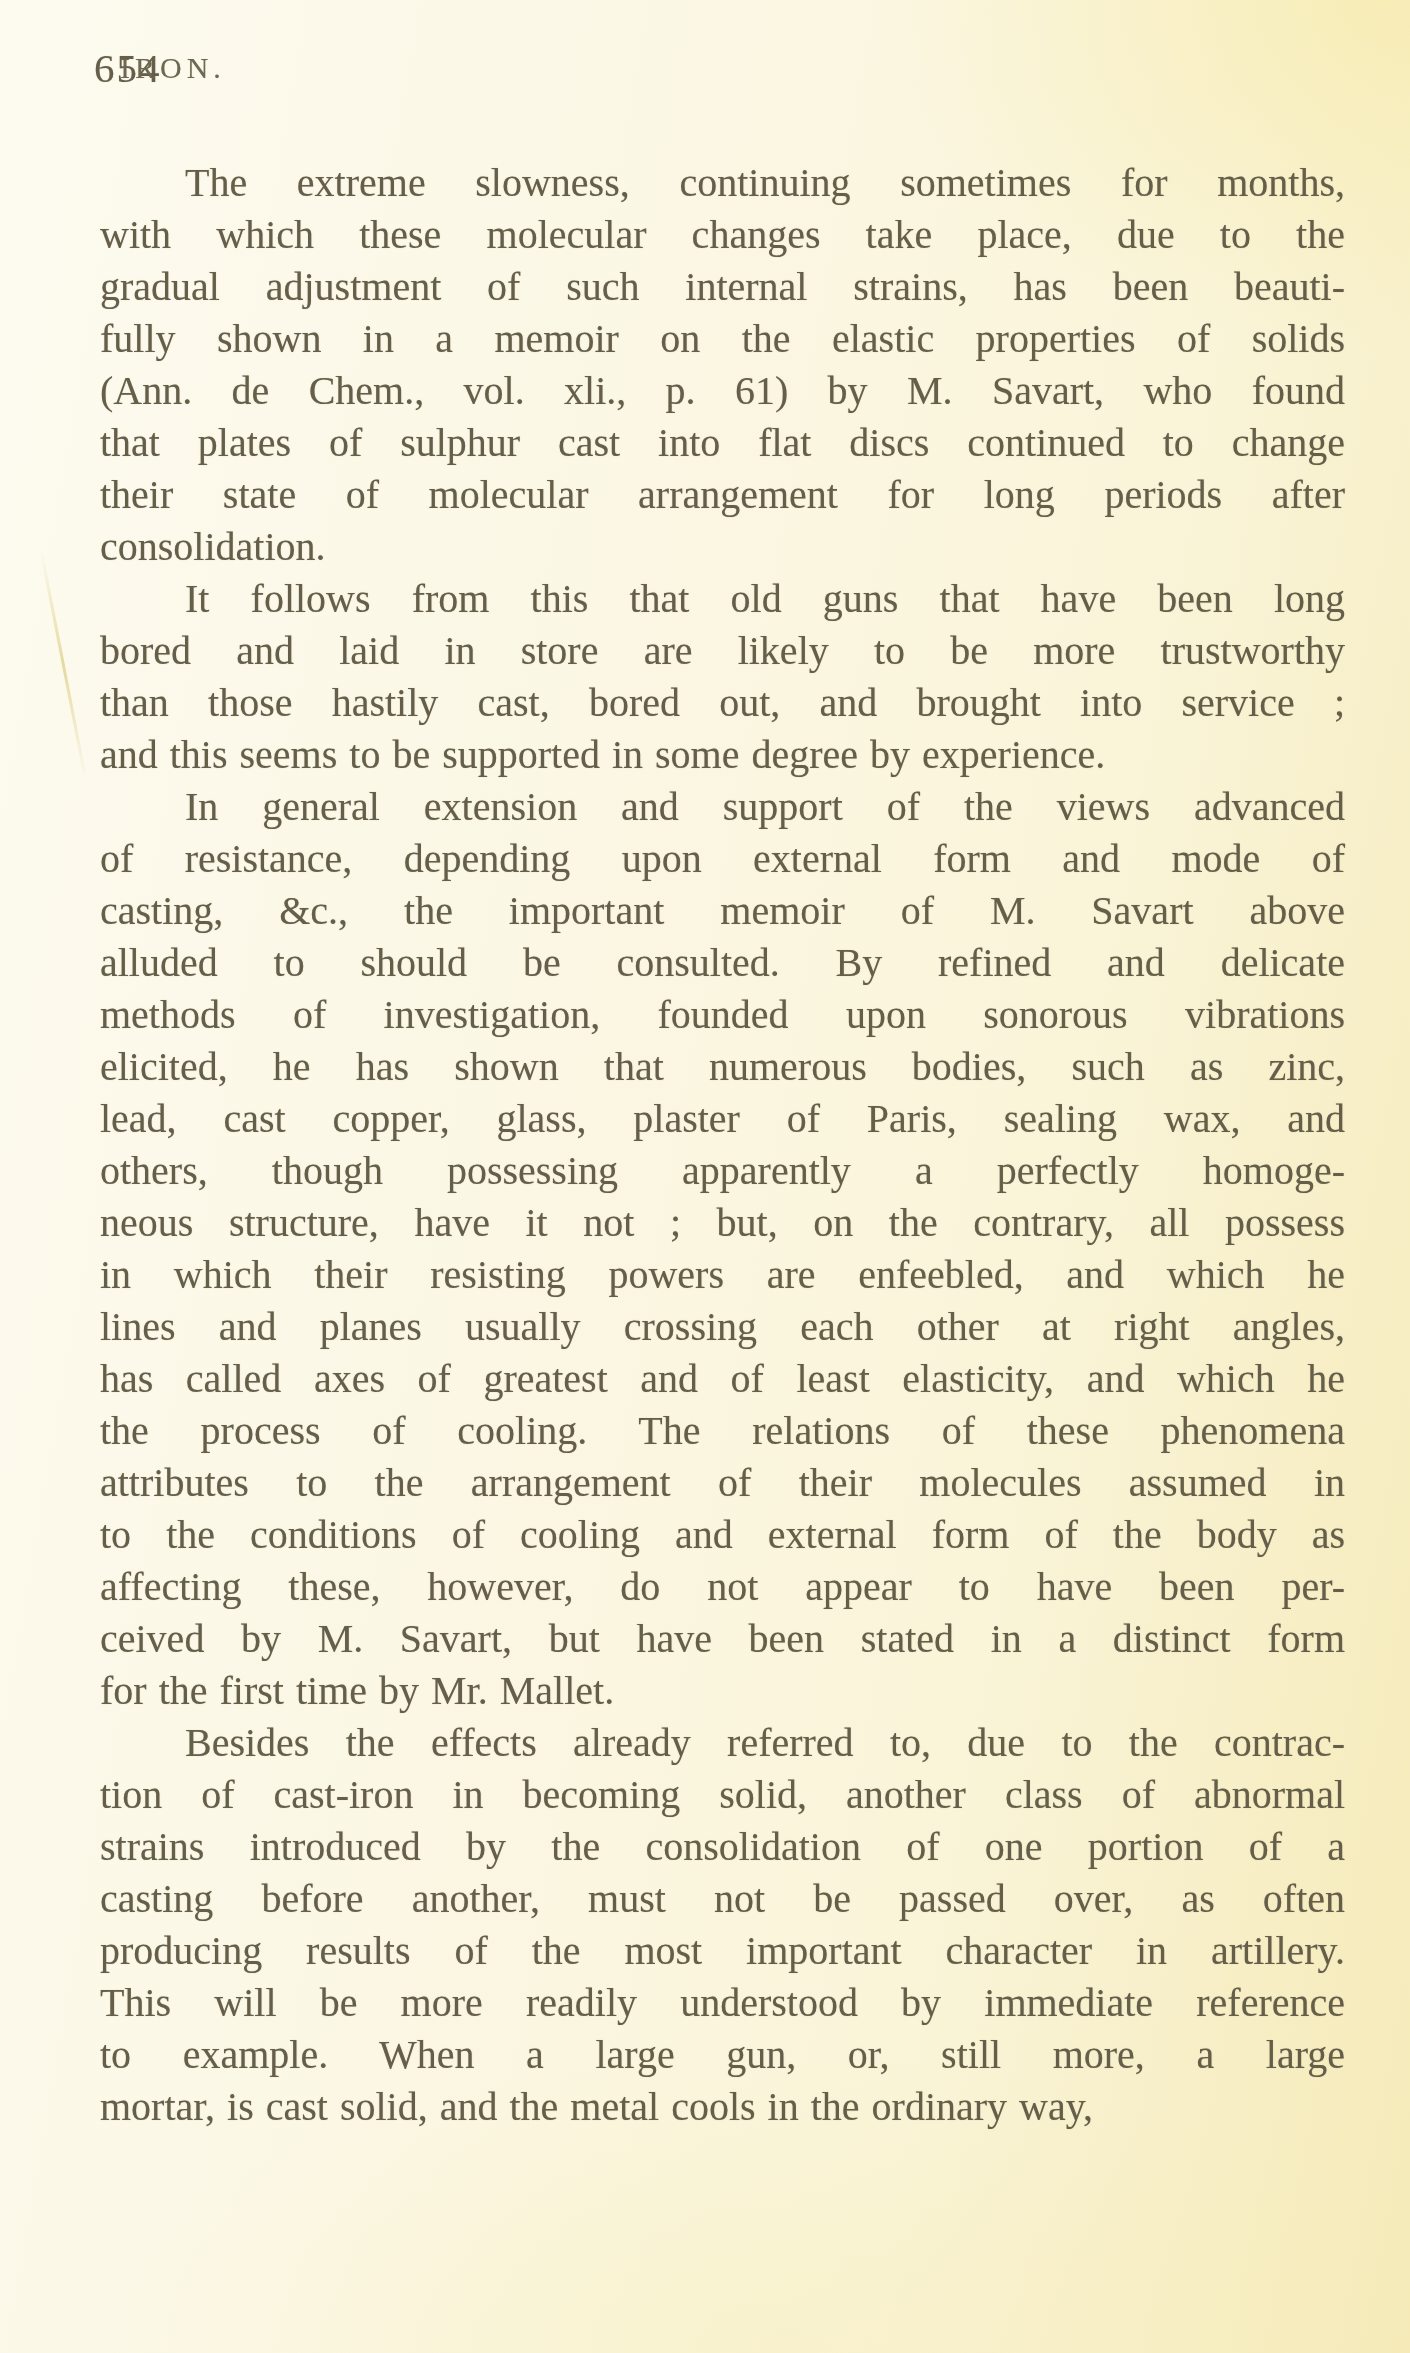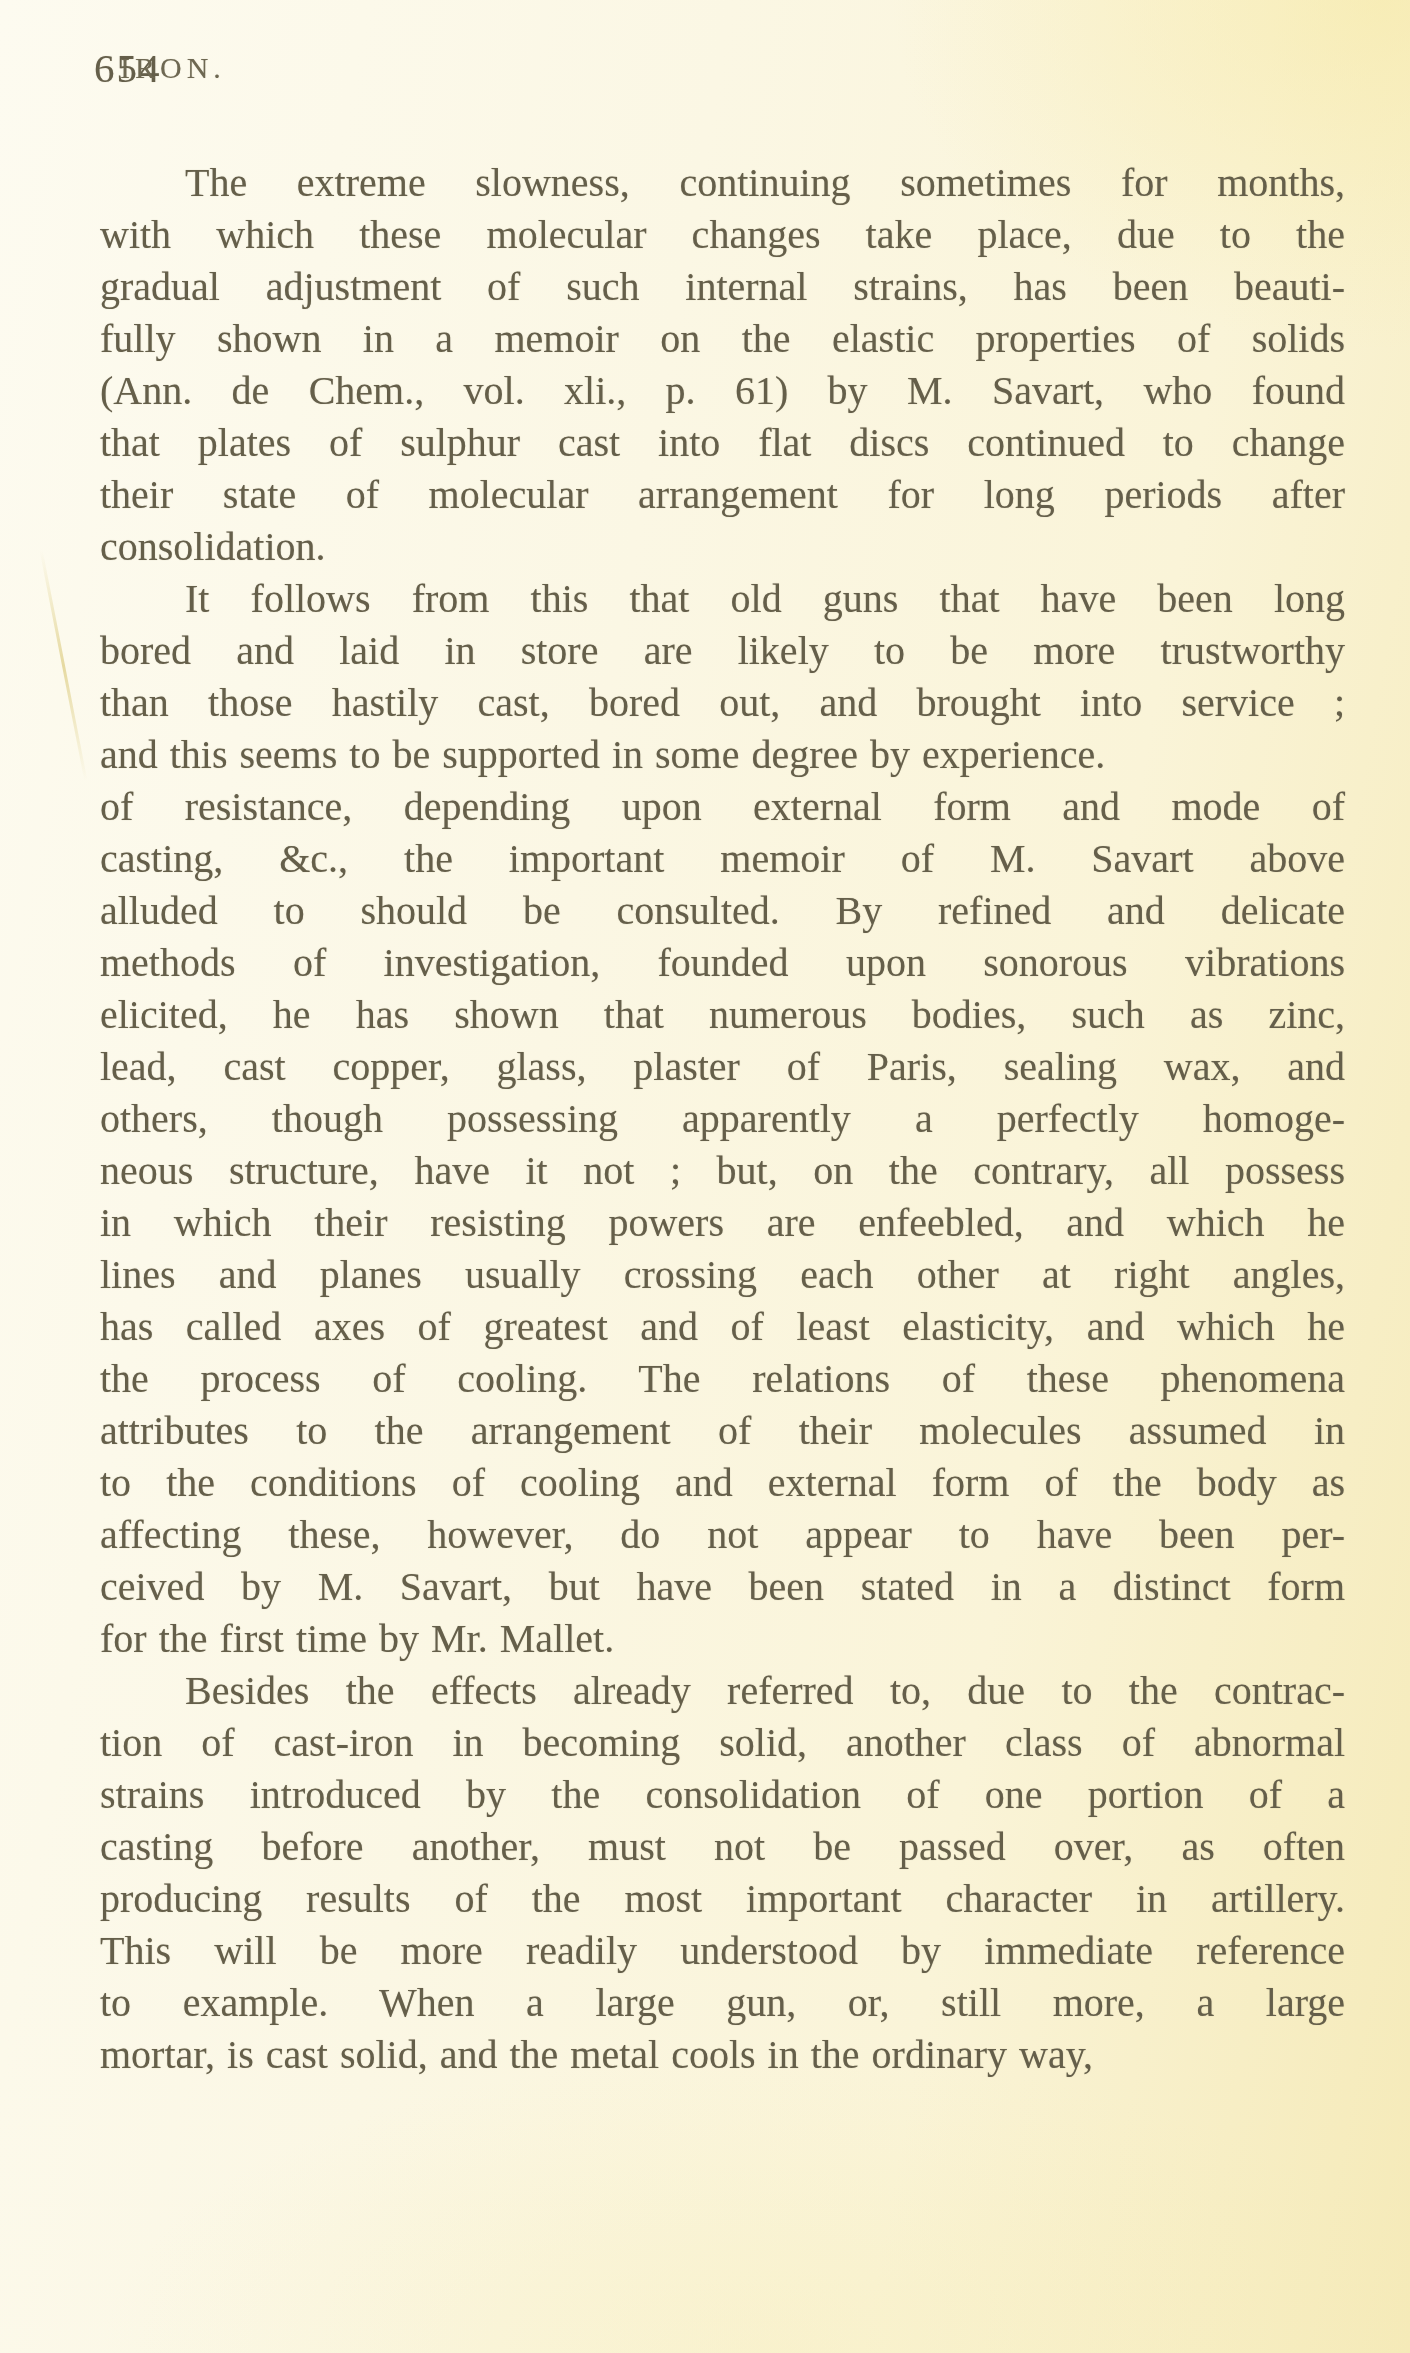--- a/index.html
+++ b/index.html
@@ -93,20 +93,21 @@
       <div class="line"><span>gradual adjustment of such internal strains, has been beauti-</span></div>
       <div class="line"><span>fully shown in a memoir on the elastic properties of solids</span></div>
       <div class="line"><span>(Ann. de Chem., vol. xli., p. 61) by M. Savart, who found</span></div>
       <div class="line"><span>that plates of sulphur cast into flat discs continued to change</span></div>
       <div class="line"><span>their state of molecular arrangement for long periods after</span></div>
       <div class="line last"><span>consolidation.</span></div>
       <div class="line first"><span>It follows from this that old guns that have been long</span></div>
       <div class="line"><span>bored and laid in store are likely to be more trustworthy</span></div>
       <div class="line"><span>than those hastily cast, bored out, and brought into service ;</span></div>
       <div class="line last"><span>and this seems to be supported in some degree by experience.</span></div>
+      <div class="line first"><span>In general extension and support of the views advanced</span></div>
       <div class="line"><span>of resistance, depending upon external form and mode of</span></div>
       <div class="line"><span>casting, &amp;c., the important memoir of M. Savart above</span></div>
       <div class="line"><span>alluded to should be consulted. By refined and delicate</span></div>
       <div class="line"><span>methods of investigation, founded upon sonorous vibrations</span></div>
       <div class="line"><span>elicited, he has shown that numerous bodies, such as zinc,</span></div>
       <div class="line"><span>lead, cast copper, glass, plaster of Paris, sealing wax, and</span></div>
       <div class="line"><span>others, though possessing apparently a perfectly homoge-</span></div>
       <div class="line"><span>neous structure, have it not ; but, on the contrary, all possess</span></div>
       <div class="line"><span>in which their resisting powers are enfeebled, and which he</span></div>
       <div class="line"><span>lines and planes usually crossing each other at right angles,</span></div>

